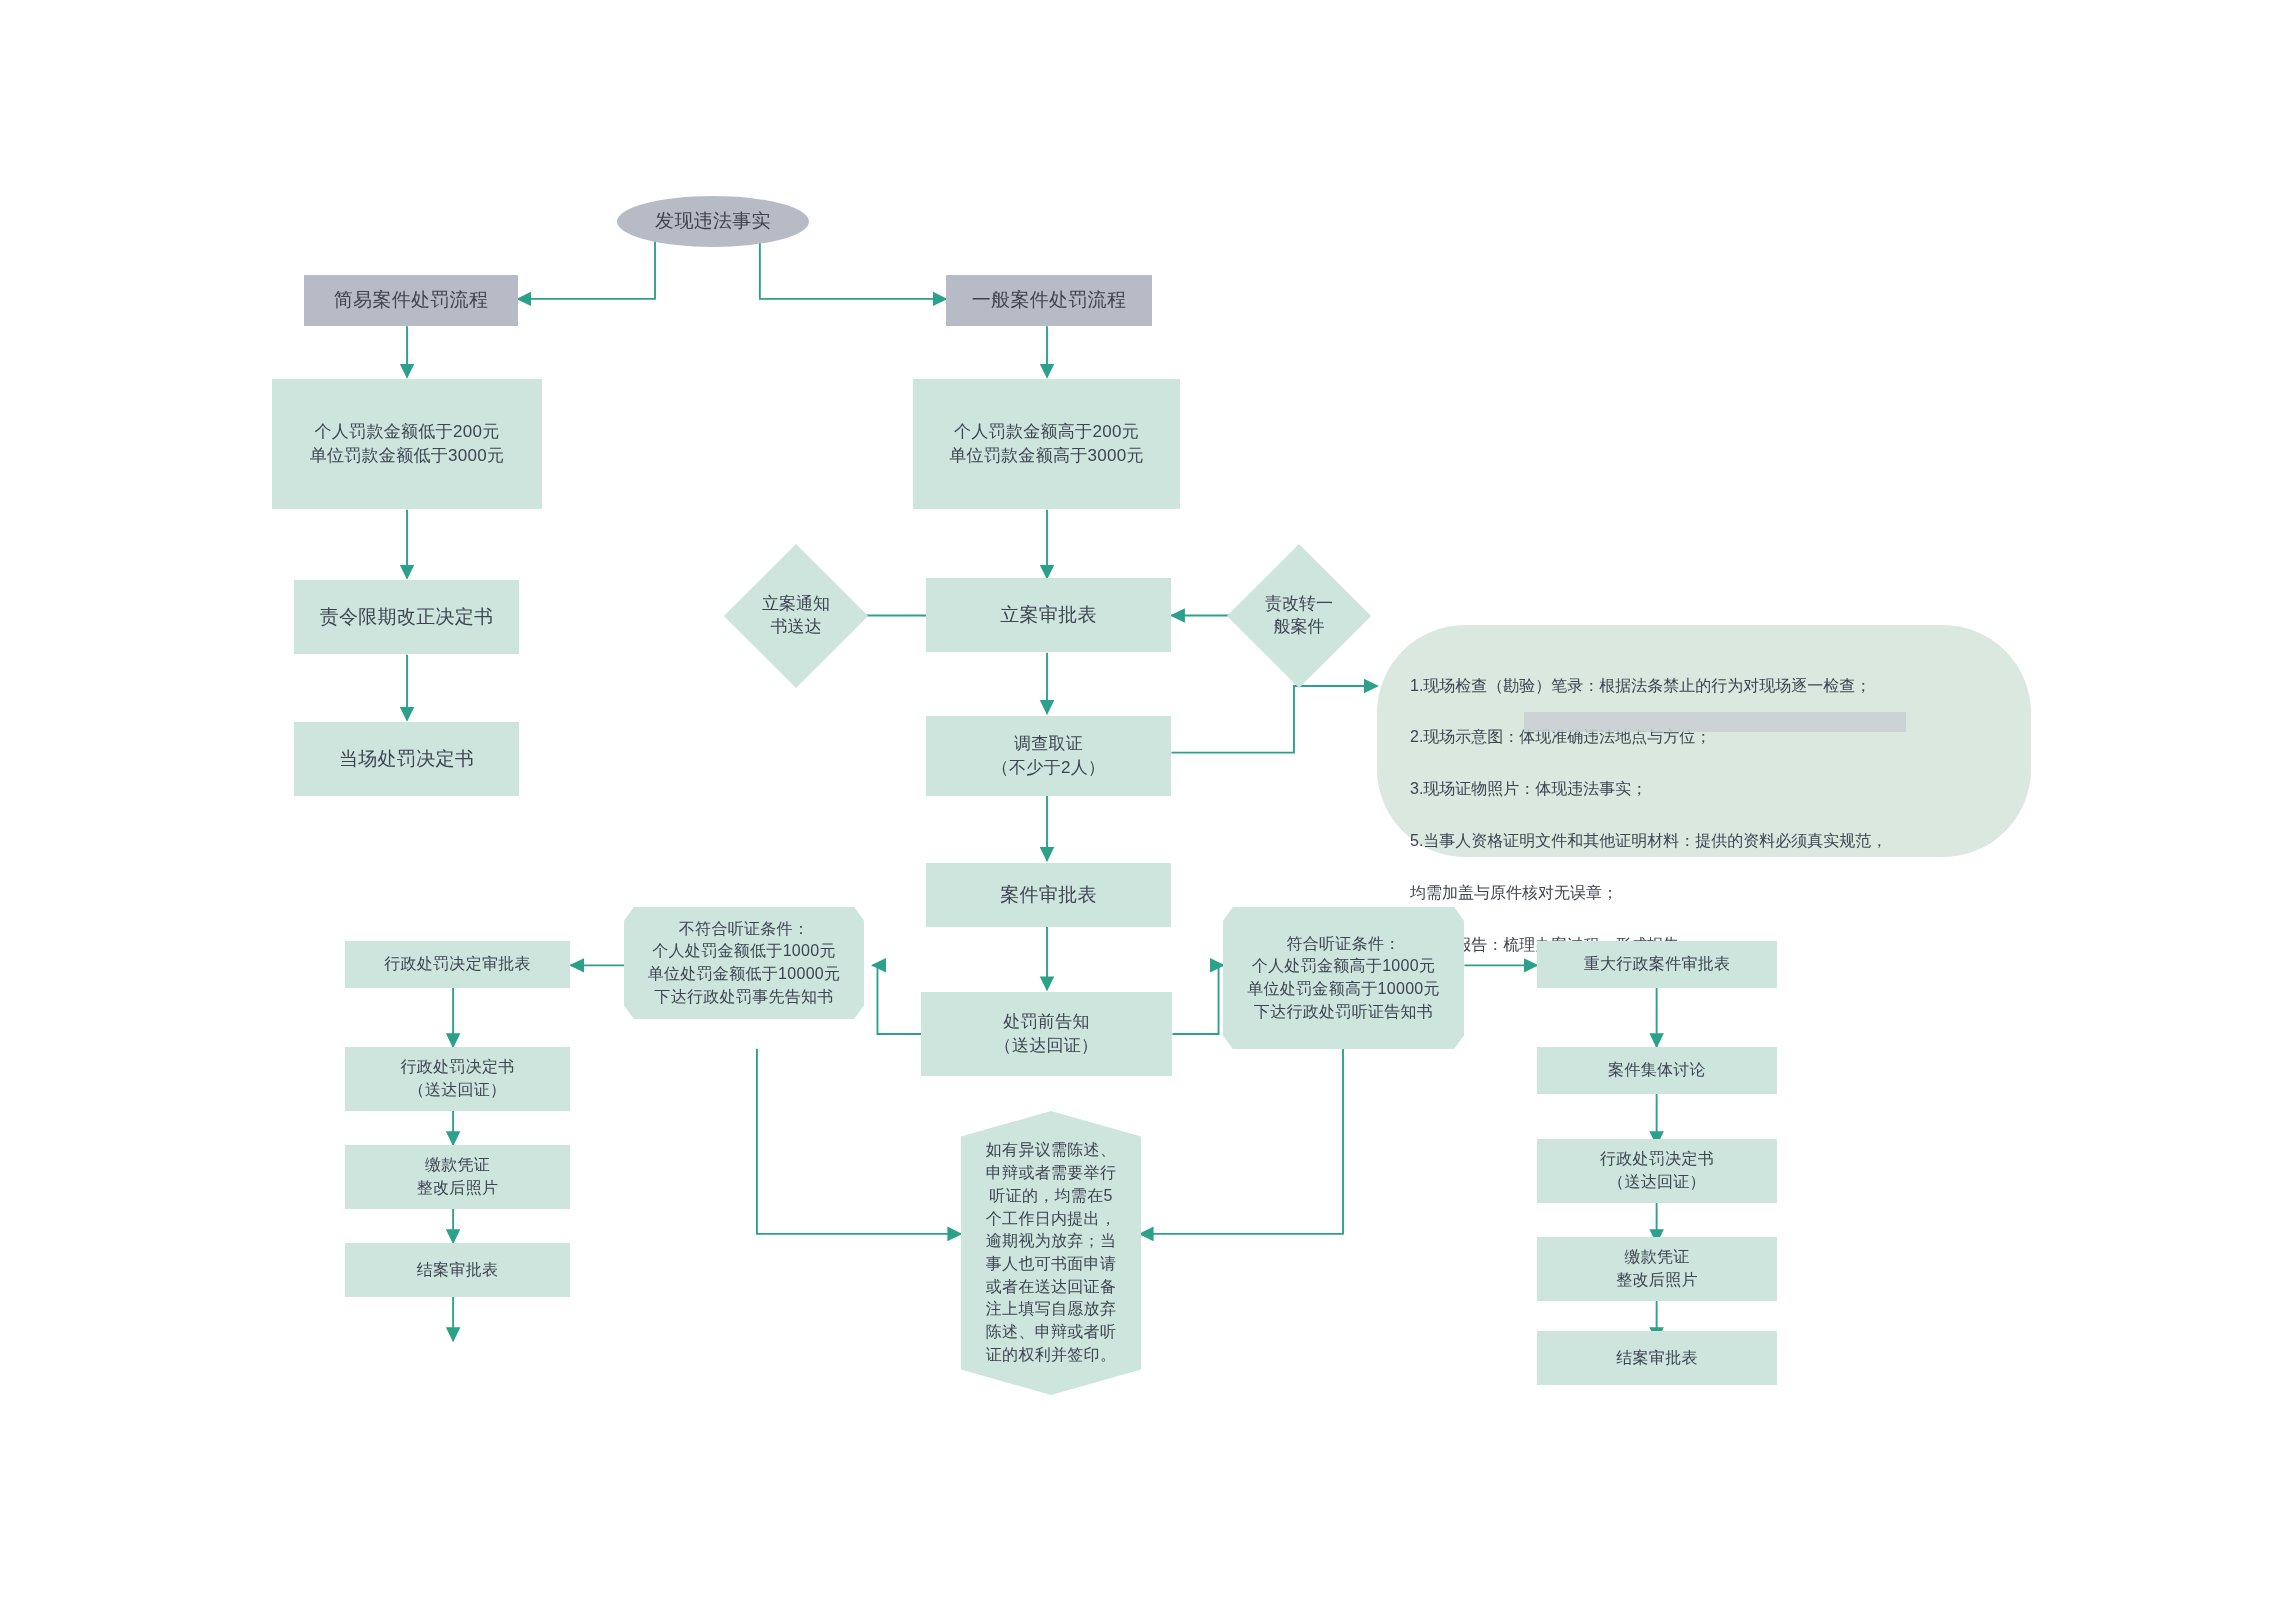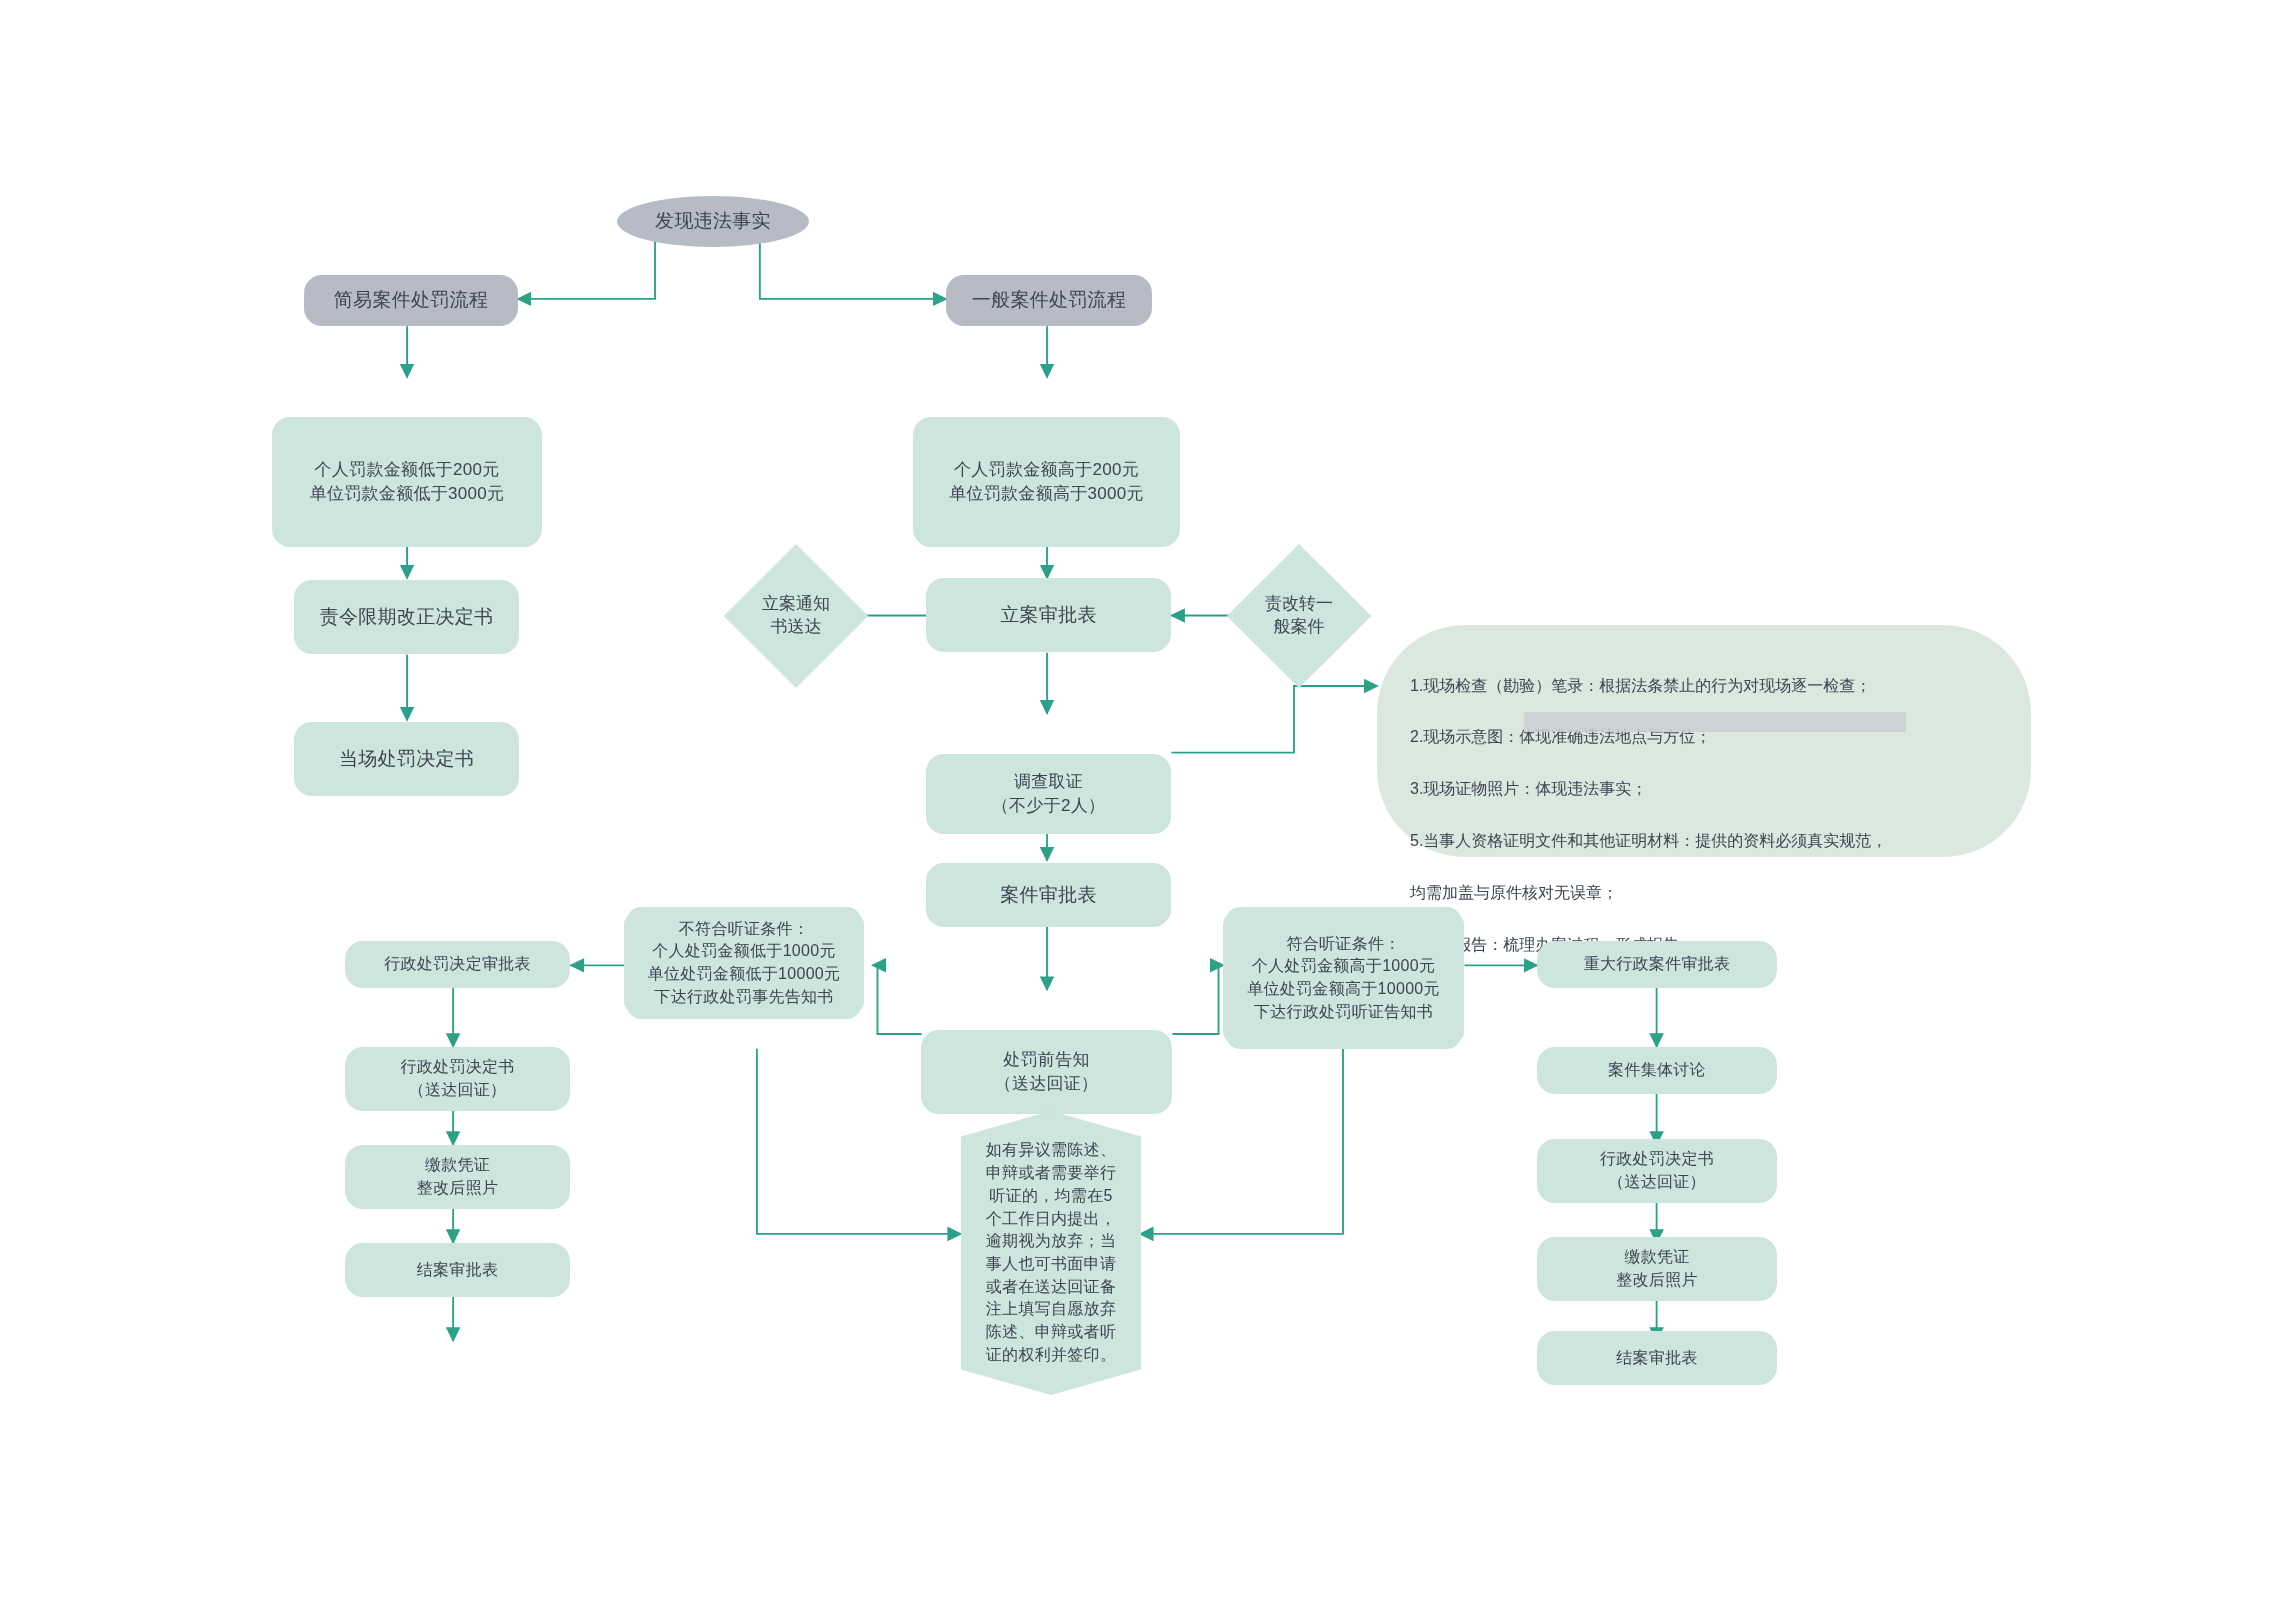--- a/index.html
+++ b/index.html
@@ -14,21 +14,20 @@
   svg.edges{position:absolute;left:0;top:0;width:2293px;height:1621px;pointer-events:none;}
 
   .node{
     position:absolute;
     box-sizing:border-box;
     display:flex;align-items:center;justify-content:center;
     text-align:center;
     line-height:1.42;
     white-space:pre-line;
     letter-spacing:0.3px;
-    border-radius:18px;
   }
   .rect{background:#cde5dd;}
   .gray{background:#b7bbc6;}
   .ellipse{background:#b7bbc6;border-radius:50%;}
   .hex{background:#cde5dd;
        clip-path:polygon(9.8px 0, calc(100% - 9.8px) 0, 100% 13.7px, 100% calc(100% - 13.7px), calc(100% - 9.8px) 100%, 9.8px 100%, 0 calc(100% - 13.7px), 0 13.7px);}
   .hexv{background:#cde5dd;
        clip-path:polygon(50% 0, 100% 9%, 100% 91%, 50% 100%, 0 91%, 0 9%);}
   .diamond-wrap{position:absolute;}
   .diamond-shape{position:absolute;left:0;top:0;width:100%;height:100%;
@@ -41,21 +40,21 @@
     border-radius:88px;
     display:block;
     padding:21.6px 33px 17.6px 33px;
     text-align:left;
     line-height:1.62;
     white-space:pre-line;
   }
   .redaction{position:absolute;background:#c9cfd2;opacity:.85;}
   .fs15{font-size:17px;}
   .fs16{font-size:16px;}
-  .fs17{font-size:17px;margin-top:38px;}
+  .fs17{font-size:17px;}
   .fs18{font-size:19px;}
 </style>
 </head>
 <body>
 
 <div id="canvas">
 
   <svg class="edges" viewBox="0 0 2339 1654">
     <defs>
       <marker id="ah" markerWidth="9" markerHeight="9" refX="7.2" refY="4.5" orient="auto" markerUnits="strokeWidth">

